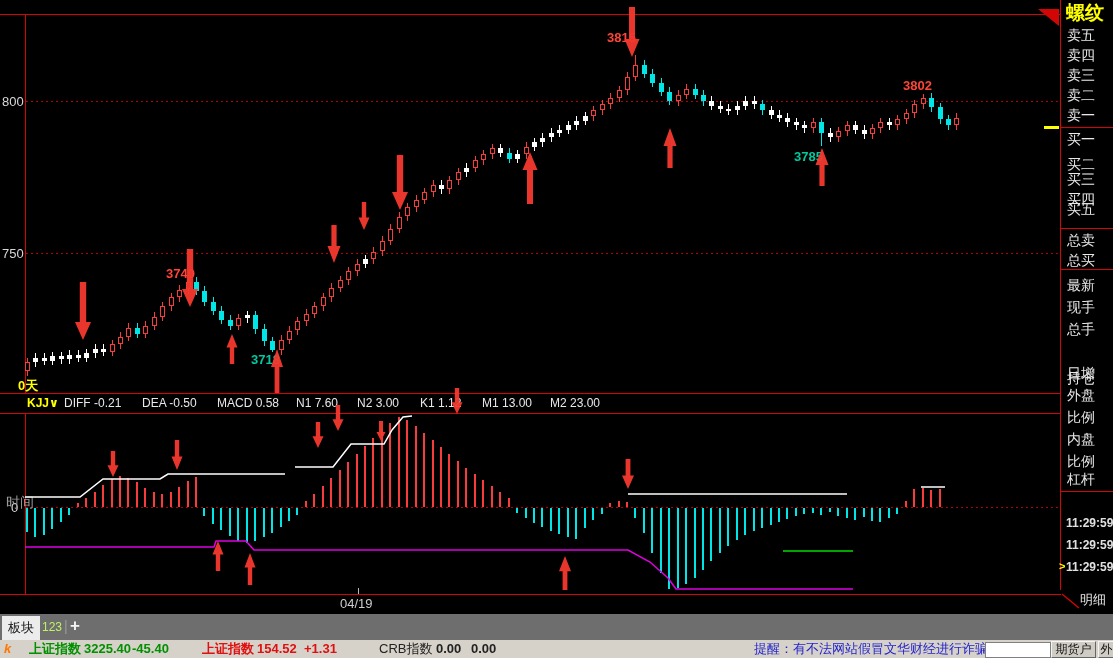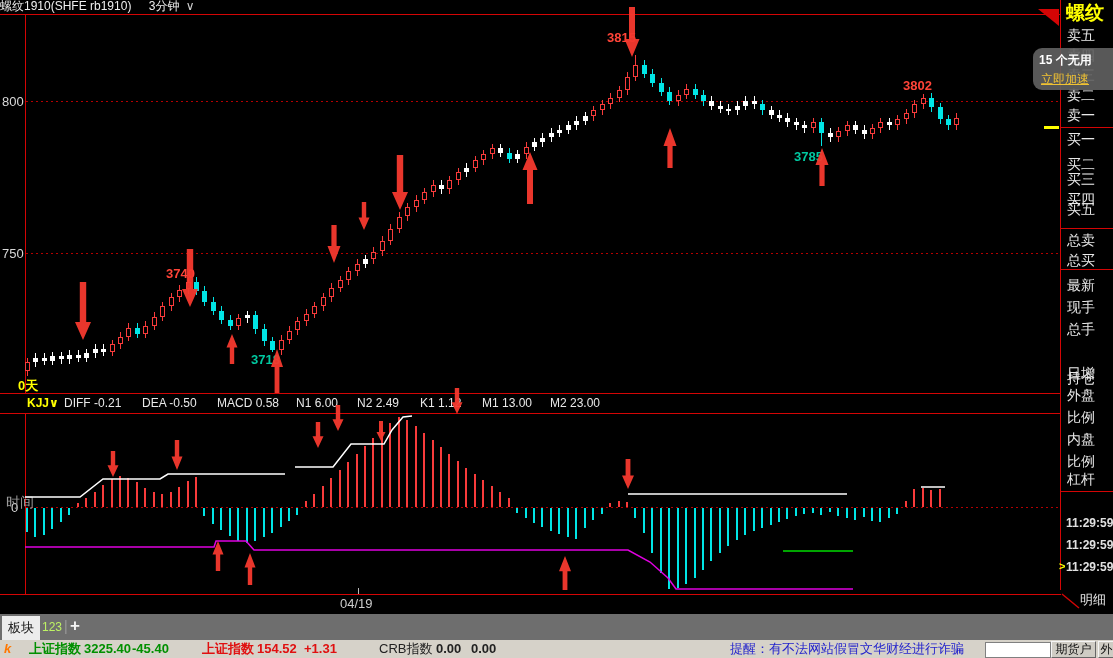--- a/index.html
+++ b/index.html
@@ -54,25 +54,20 @@
   #current-price-dash{position:absolute;left:1044px;top:126px;width:15px;height:3px;background:#ffff00;}
   .candle-wick{position:absolute;width:1px;}
   .candle-body{position:absolute;width:5px;box-sizing:border-box;}
   .hbar{position:absolute;width:2px;}
 </style>
 </head>
 <body>
 
 <div id="app">
 
-  <div id="titlebar">
-    <span>螺纹1910(SHFE rb1910)</span>
-    <span style="margin-left:14px;">3分钟</span>
-    <span style="margin-left:3px;color:#cfcfcf;">∨</span>
-  </div>
 
   <div class="redline" style="left:0;top:14px;width:1060px;height:1px;"></div>
   <div class="redline" style="left:25px;top:14px;width:1px;height:580px;"></div>
   <div class="redline" style="left:1060px;top:0;width:1px;height:590px;"></div>
   <div class="redline" style="left:0;top:393px;width:1060px;height:1px;"></div>
   <div class="redline" style="left:0;top:413px;width:1060px;height:1px;"></div>
   <div class="redline" style="left:0;top:594px;width:1063px;height:1px;"></div>
   <div class="redline" style="left:1079px;top:608px;width:34px;height:1px;"></div>
 
   <div class="dotline" style="left:26px;top:101px;width:1033px;"></div>
@@ -429,22 +424,22 @@
       <div class="pricelabel" style="left: 794px; top: 149px; color: rgb(0, 200, 160);">3785</div>
     </div>
 
   <div id="ind-header">
     <span id="kjj">
       <span>KJJ</span><span>∨</span>
     </span>
   <span class="fld" style="left: 64px;">DIFF -0.21</span>
       <span class="fld" style="left: 142px;">DEA -0.50</span>
       <span class="fld" style="left: 217px;">MACD 0.58</span>
-      <span class="fld" style="left: 296px;">N1 6.00</span>
-      <span class="fld" style="left: 357px;">N2 2.49</span>
+      <span class="fld" style="left: 296px;">N1 7.60</span>
+      <span class="fld" style="left: 357px;">N2 3.00</span>
       <span class="fld" style="left: 420px;">K1 1.12</span>
       <span class="fld" style="left: 482px;">M1 13.00</span>
       <span class="fld" style="left: 550px;">M2 23.00</span>
     </div>
 
   <svg id="overlay" width="1113" height="658">
     <line x1="1062" y1="594" x2="1079" y2="608" stroke="#d40505" stroke-width="1.4"></line>
   <polyline points="25,497 80,497 103,479 160,479 168,474 285,474" fill="none" stroke="#ffffff" stroke-width="1.5"></polyline>
       <polyline points="295,467 333,467 351,444 384,444 392,430 403,417 412,416" fill="none" stroke="#ffffff" stroke-width="1.5"></polyline>
       <polyline points="628,494 847,494" fill="none" stroke="#ffffff" stroke-width="1.5"></polyline>
@@ -547,44 +542,40 @@
       </div>
     <div class="sbsep" style="top:127px;"></div>
     <div class="sbsep" style="top:228px;"></div>
     <div class="sbsep" style="top:269px;"></div>
     <div class="sbsep" style="top:491px;"></div>
   </div>
   <div id="time-label">时间</div>
   <div id="times-layer"></div>
   <div id="detail-tab">明细</div>
 
-  <div id="tooltip">
-    <div class="l1">15 个无用</div>
-    <div class="l2">立即加速</div>
-  </div>
 
   <div id="tabbar">
     <div id="tab-bankuai">板块</div>
     <div id="tab-123">123</div>
     <div id="tab-sep">|</div>
     <div id="tab-add">+</div>
   </div>
 
   <div id="statusbar">
     <span style="left:4px;color:#ff7700;font-weight:bold;font-style:italic;">k</span>
     <span class="green" style="left:29px;">上证指数</span>
     <span class="green" style="left:84px;">3225.40</span>
     <span class="green" style="left:132px;">-45.40</span>
     <span class="redv" style="left:202px;">上证指数</span>
     <span class="redv" style="left:257px;">154.52</span>
     <span class="redv" style="left:304px;">+1.31</span>
     <span class="darkv" style="left:379px;font-weight:normal;">CRB指数</span>
     <span class="darkv" style="left:436px;">0.00</span>
     <span class="darkv" style="left:471px;">0.00</span>
-    <span id="notice" style="left:730px;">提醒：有不法网站假冒文华财经进行诈骗</span>
+    <span id="notice" style="left:754px;">提醒：有不法网站假冒文华财经进行诈骗</span>
     <input id="order-input" style="">
     <div class="sbbtn" style="left:1051px;width:43px;">期货户</div>
     <div class="sbbtn" style="left:1098px;width:15px;">外</div>
   </div>
 
 <div class="sbtime" style="left: 1066px; top: 516px; position: absolute;">11:29:59</div>
     <div class="sbtime" style="left: 1066px; top: 538px; position: absolute;">11:29:59</div>
     <div class="sbtime" style="left: 1066px; top: 560px; position: absolute;">11:29:59</div>
     <div style="position: absolute; left: 1059px; top: 560px; color: rgb(255, 255, 0); font-size: 11px; font-weight: bold;">&gt;</div>
   </div>

